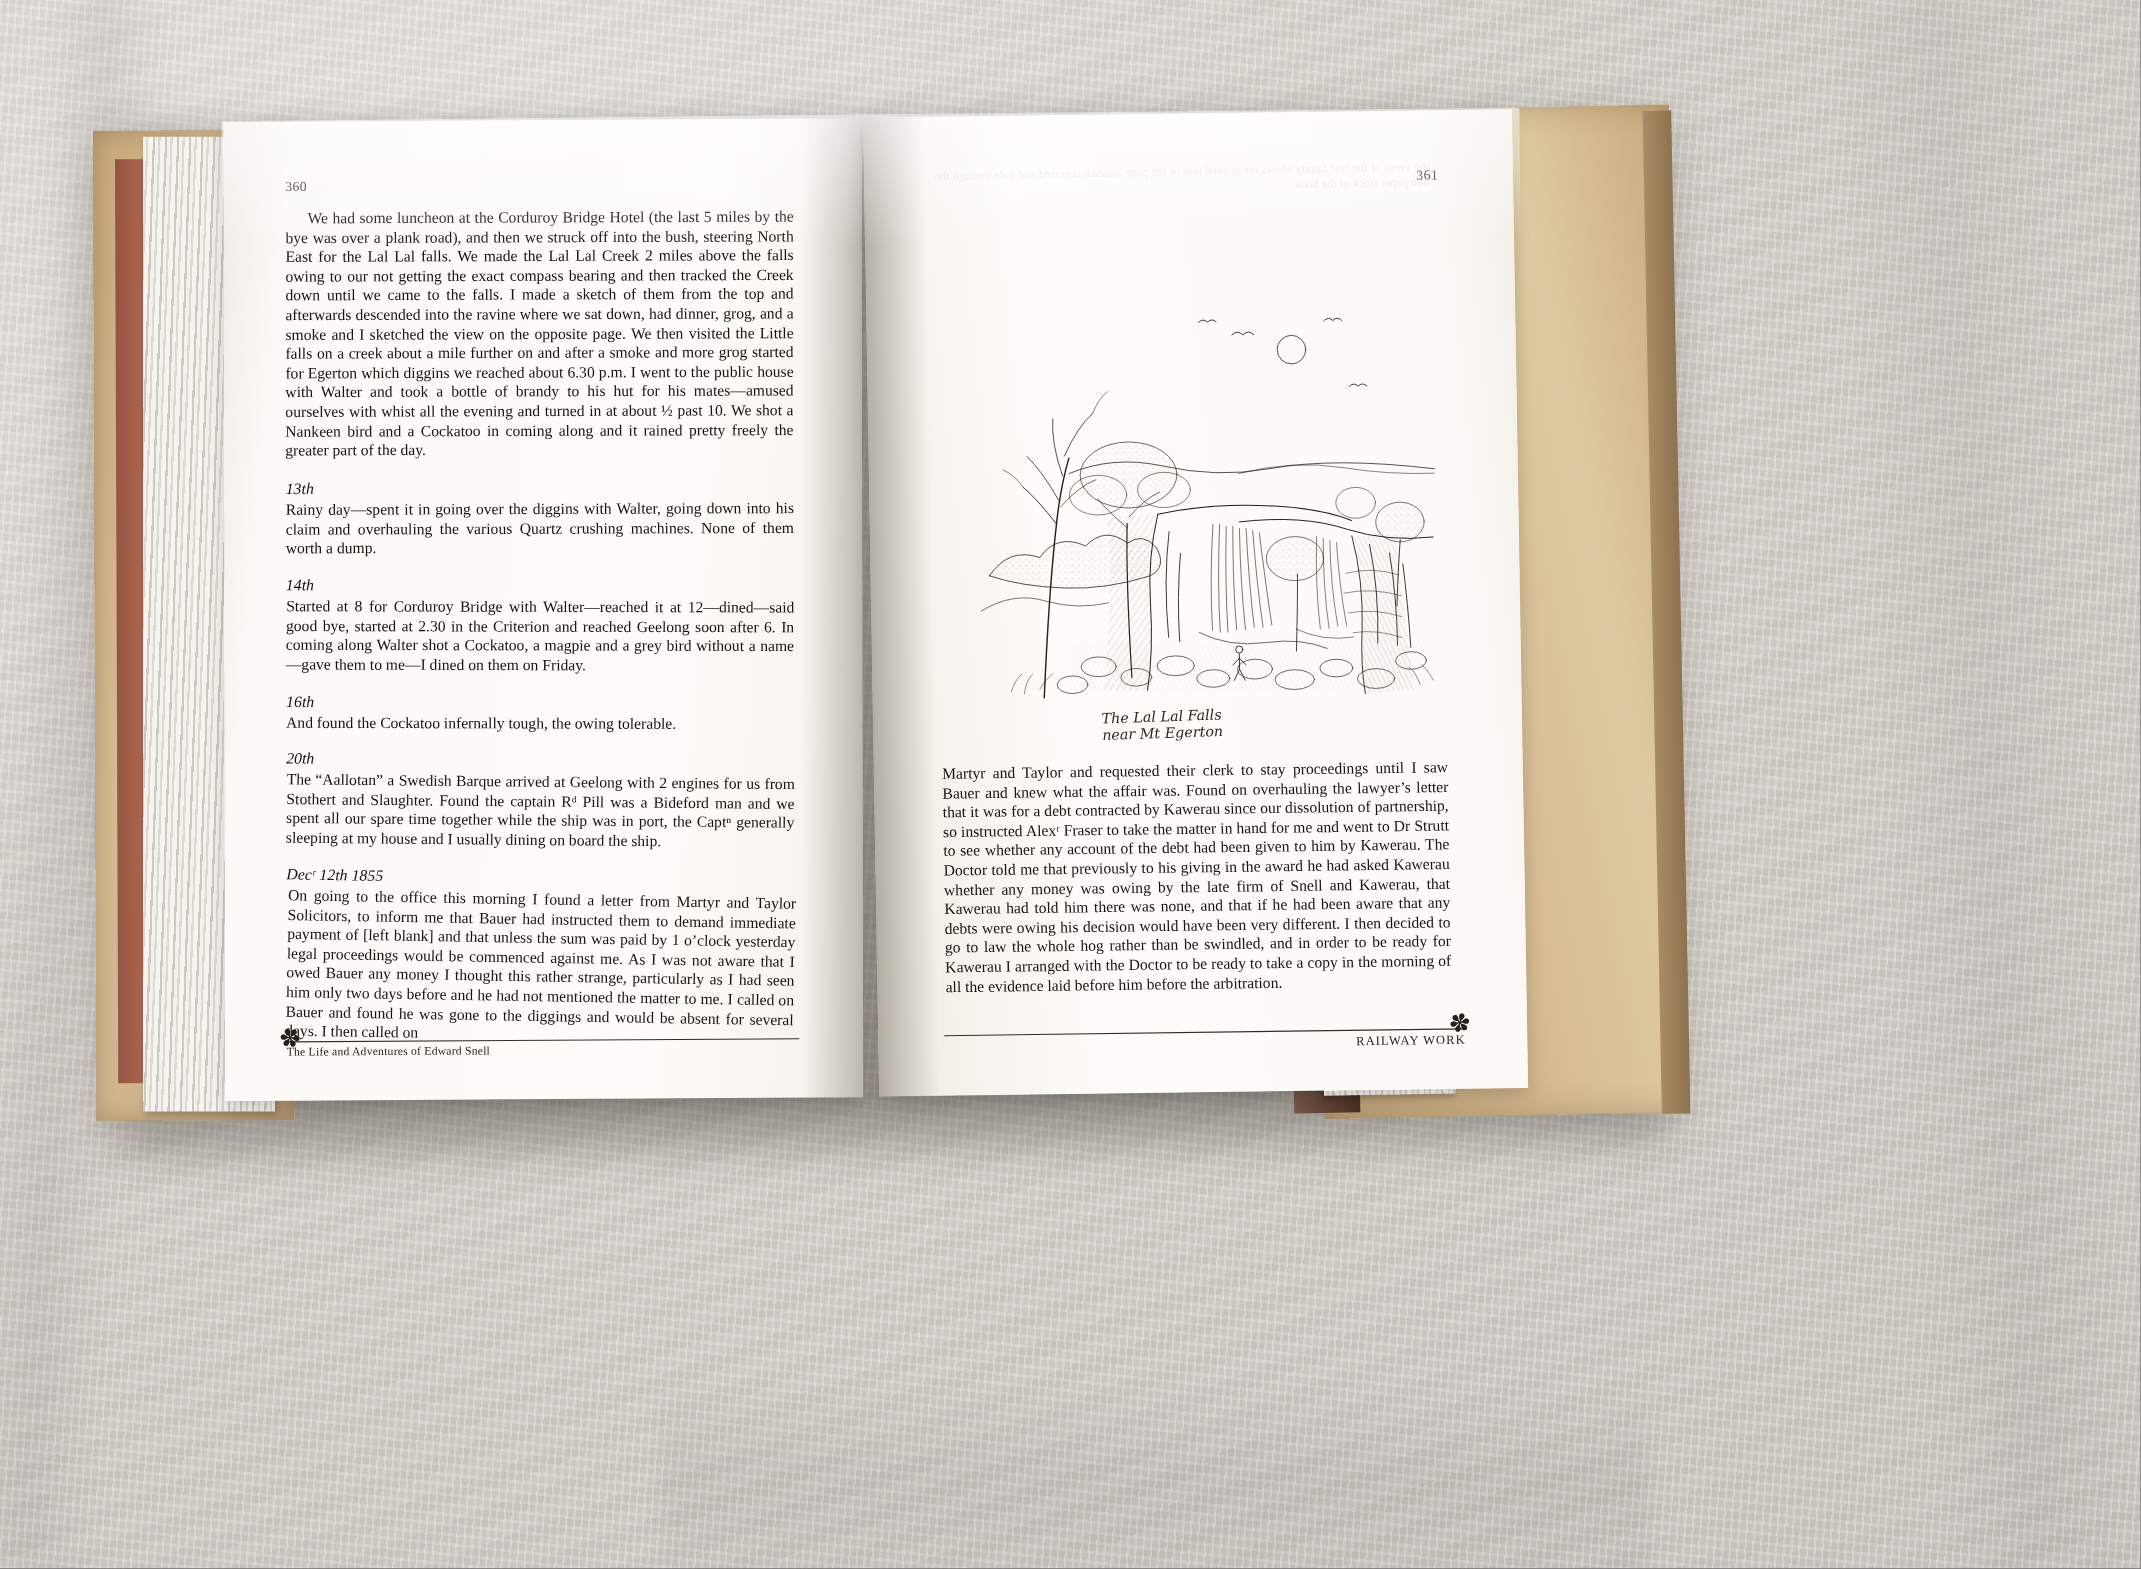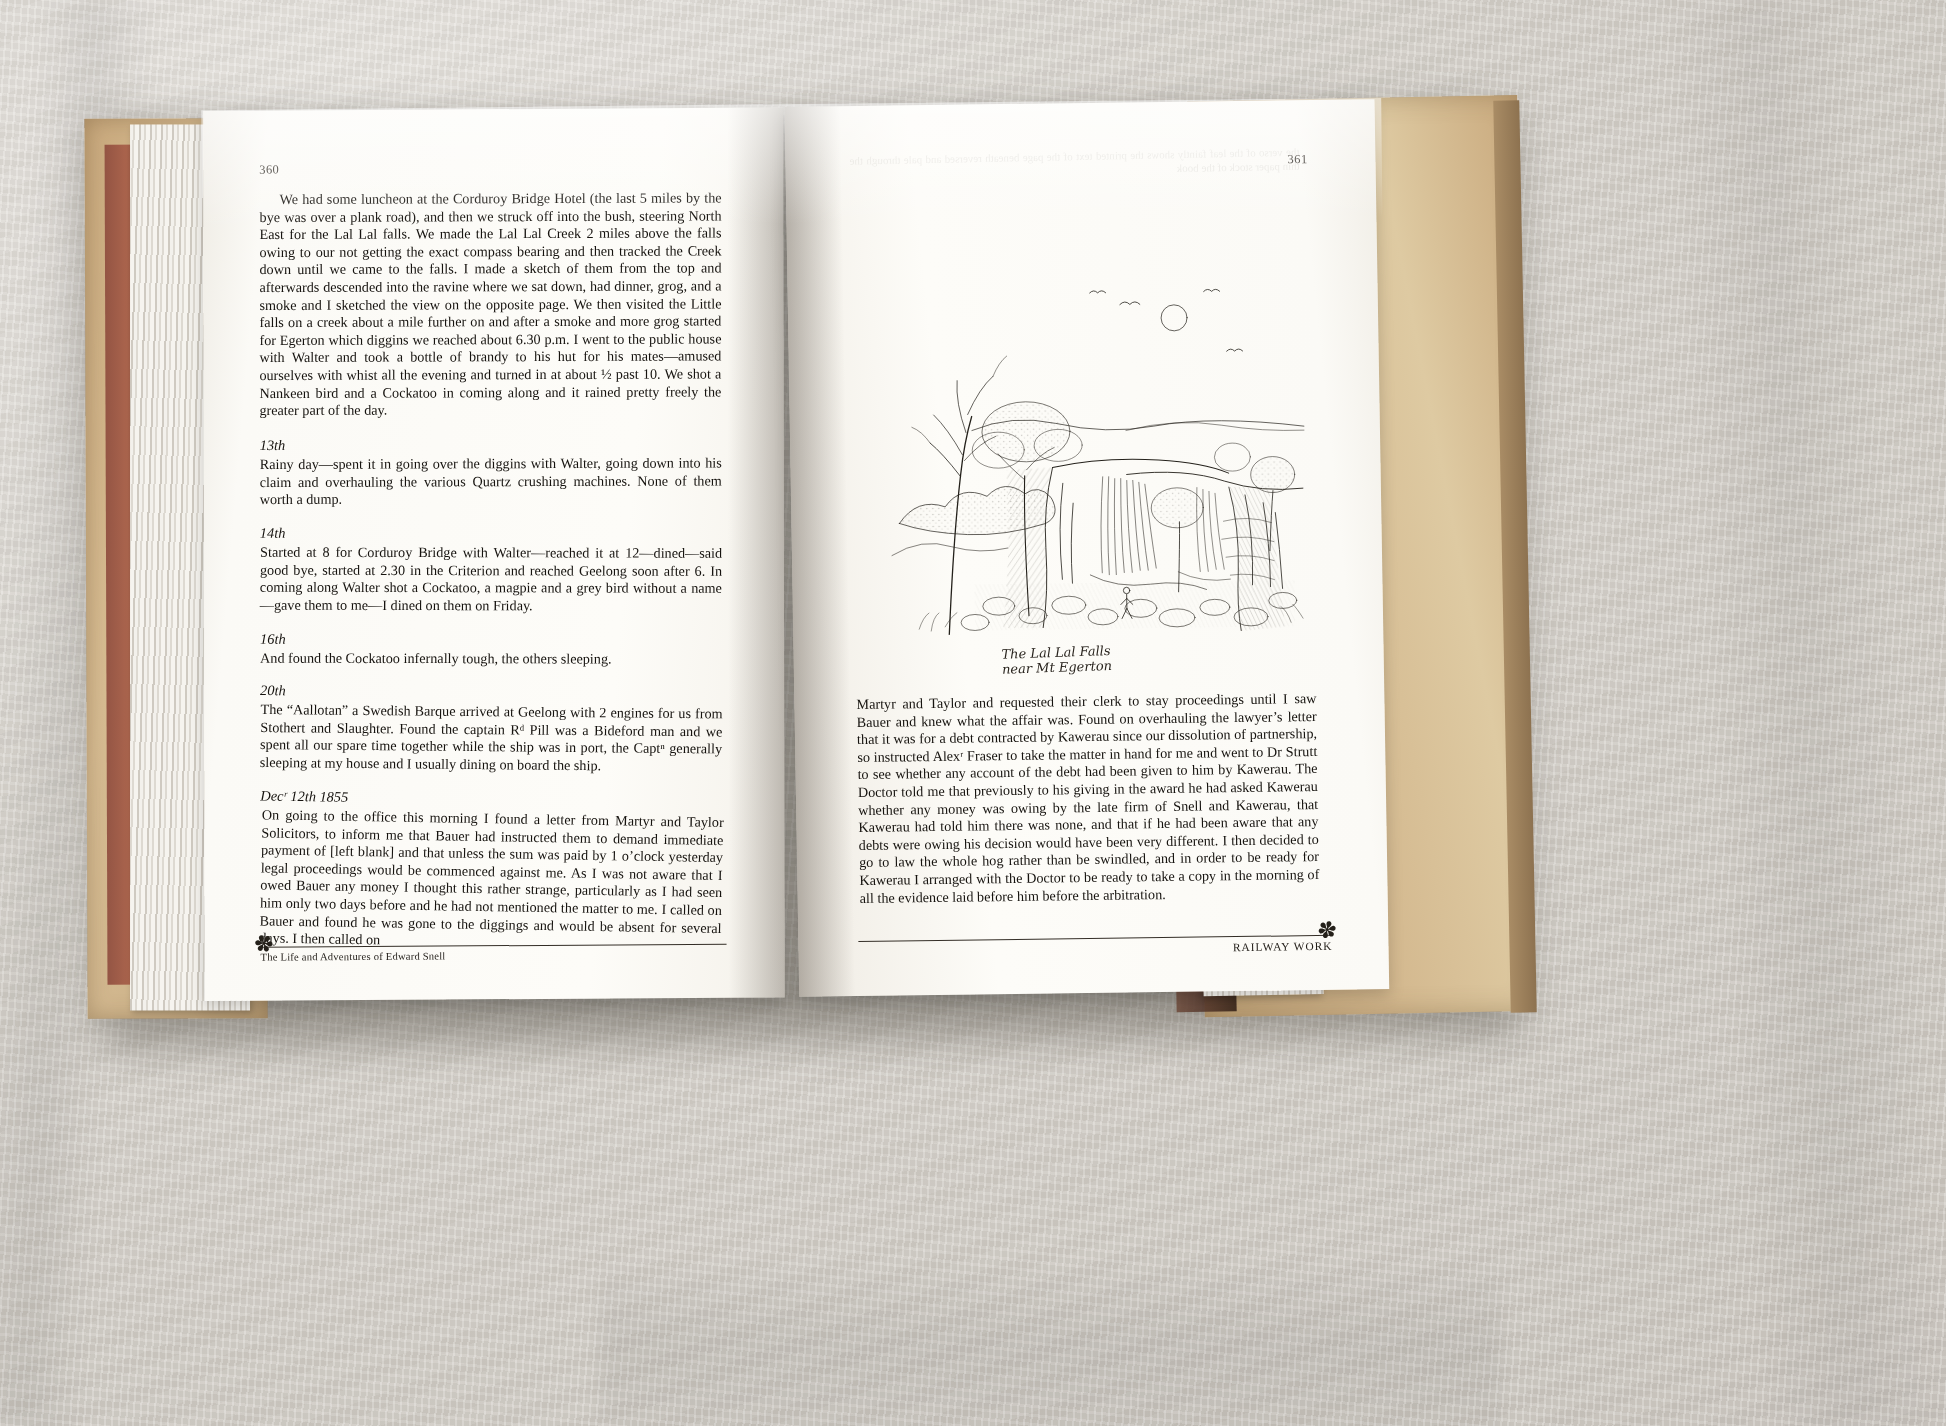--- a/index.html
+++ b/index.html
@@ -320,21 +320,21 @@
 
         <p class="body indent warp1">We had some luncheon at the Corduroy Bridge Hotel (the last 5 miles by the bye was over a plank road), and then we struck off into the bush, steering North East for the Lal Lal falls. We made the Lal Lal Creek 2 miles above the falls owing to our not getting the exact compass bearing and then tracked the Creek down until we came to the falls. I made a sketch of them from the top and afterwards descended into the ravine where we sat down, had dinner, grog, and a smoke and I sketched the view on the opposite page. We then visited the Little falls on a creek about a mile further on and after a smoke and more grog started for Egerton which diggins we reached about 6.30 p.m. I went to the public house with Walter and took a bottle of brandy to his hut for his mates—amused ourselves with whist all the evening and turned in at about ½ past 10. We shot a Nankeen bird and a Cockatoo in coming along and it rained pretty freely the greater part of the day.</p>
 
         <div class="entry-head warp1">13th</div>
         <p class="body entry-body warp1">Rainy day—spent it in going over the diggins with Walter, going down into his claim and overhauling the various Quartz crushing machines. None of them worth a dump.</p>
 
         <div class="entry-head warp2">14th</div>
         <p class="body entry-body warp2">Started at 8 for Corduroy Bridge with Walter—reached it at 12—dined—said good bye, started at 2.30 in the Criterion and reached Geelong soon after 6. In coming along Walter shot a Cockatoo, a magpie and a grey bird without a name—gave them to me—I dined on them on Friday.</p>
 
         <div class="entry-head warp2">16th</div>
-        <p class="body entry-body warp2">And found the Cockatoo infernally tough, the others sleeping.</p>
+        <p class="body entry-body warp2">And found the Cockatoo infernally tough, the owing tolerable.</p>
 
         <div class="entry-head warp3">20th</div>
         <p class="body entry-body warp3">The “Aallotan” a Swedish Barque arrived at Geelong with 2 engines for us from Stothert and Slaughter. Found the captain Rᵈ Pill was a Bideford man and we spent all our spare time together while the ship was in port, the Captⁿ generally sleeping at my house and I usually dining on board the ship.</p>
 
         <div class="entry-head warp4">Decʳ 12th 1855</div>
         <p class="body entry-body warp4">On going to the office this morning I found a letter from Martyr and Taylor Solicitors, to inform me that Bauer had instructed them to demand immediate payment of [left blank] and that unless the sum was paid by 1 o’clock yesterday legal proceedings would be commenced against me. As I was not aware that I owed Bauer any money I thought this rather strange, particularly as I had seen him only two days before and he had not mentioned the matter to me. I called on Bauer and found he was gone to the diggings and would be absent for several days. I then called on</p>
       </div>
 
       <div class="footer">
         <div class="footer-rule"></div>

